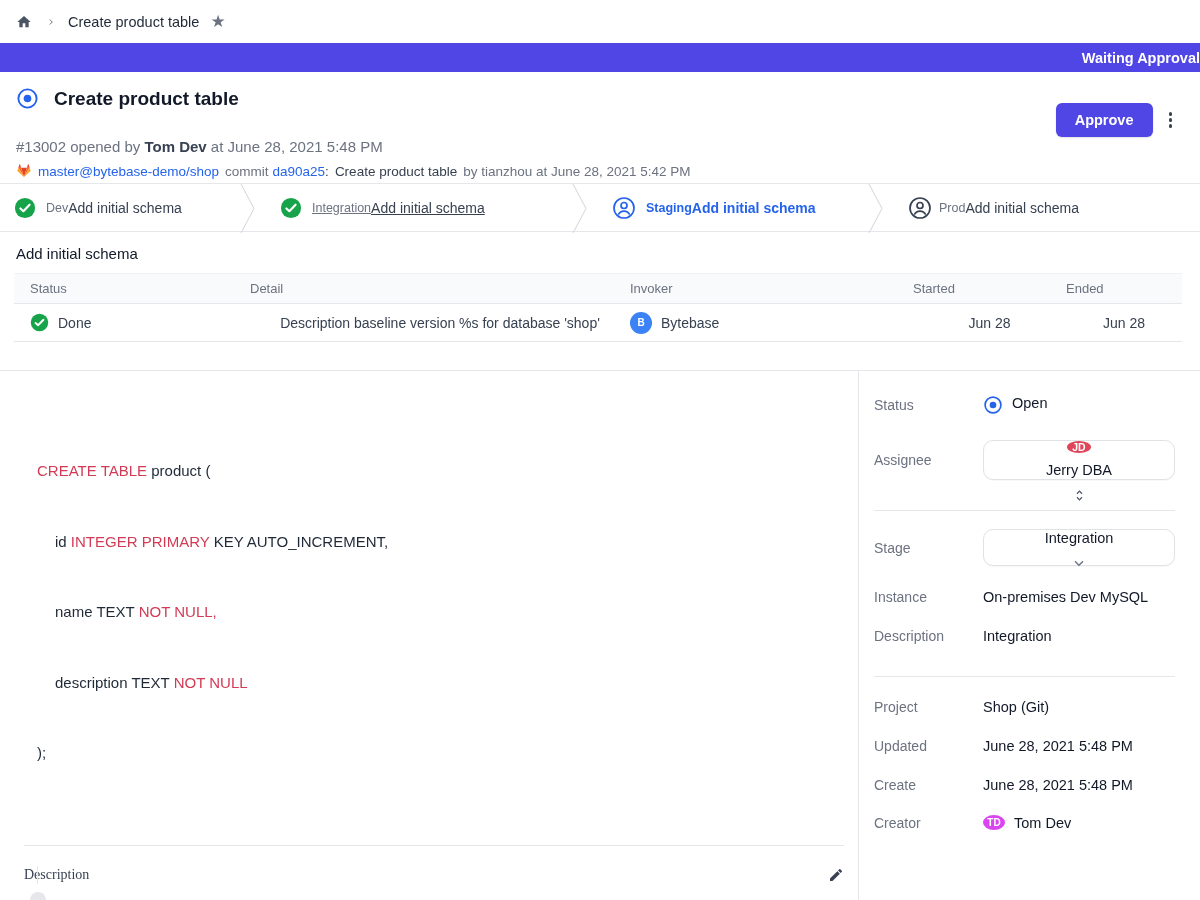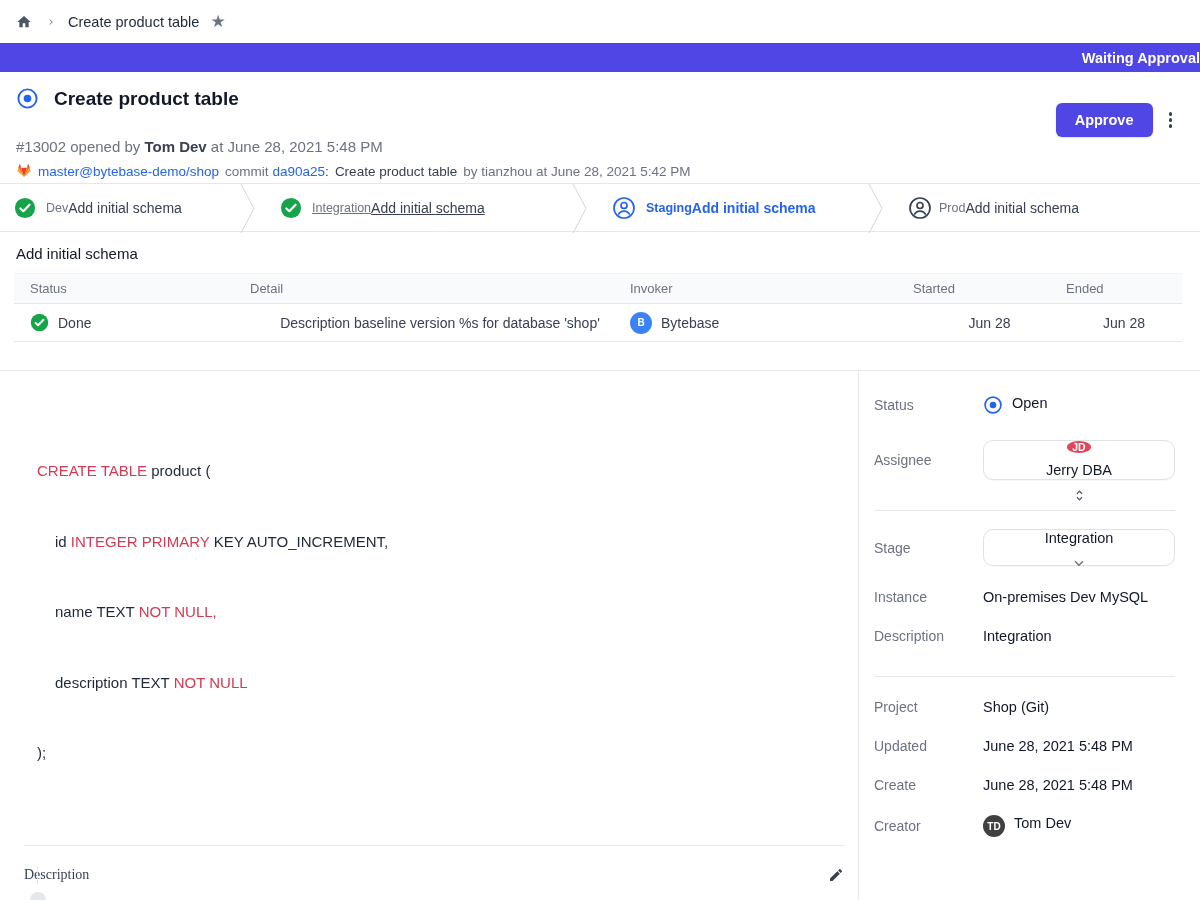--- a/index.html
+++ b/index.html
@@ -82,21 +82,21 @@
   .side-divider { border:none; border-top:1px solid #e5e7eb; margin:0; }
   .selbox { height:40px; border:1px solid #e0e2e6; border-radius:10px; background:#fff;
     display:flex; align-items:center; gap:9px; padding:0 11px; cursor:pointer;
     box-shadow:0 1px 1px rgba(0,0,0,.03);flex-direction:column; }
   .selbox.short { height:37px; }
   .selbox .grow { flex:1; font-size:14.5px; color:#111827; }
   .avatar { border-radius:50%; color:#fff; display:flex; align-items:center; justify-content:center;
     font-weight:700; }
   .av-jd { width:24px; height:24px; background:#e0455a; font-size:10.5px; }
   .av-b  { width:22px; height:22px; background:#3b82f6; font-size:10px; }
-  .av-td { width:22px; height:22px; background:#404040; font-size:10px; }
+  .av-td { width:22px; height:15px; background:#d946ef; font-size:10px; }
   .mt25 { margin-top:25px; } .mt30 { margin-top:30px; } .mt18 { margin-top:18px; }
   .mt22 { margin-top:22px; } .mt23 { margin-top:23px; } .mt32 { margin-top:32px; }
 </style>
 </head>
 <body>
 
 <div class="topbar">
   <span style="display:flex">
     <svg width="16" height="16" viewBox="0 0 24 24">
         <path fill="#4b5563" d="M10 20v-6h4v6h5v-8h3L12 3 2 12h3v8z"></path>

